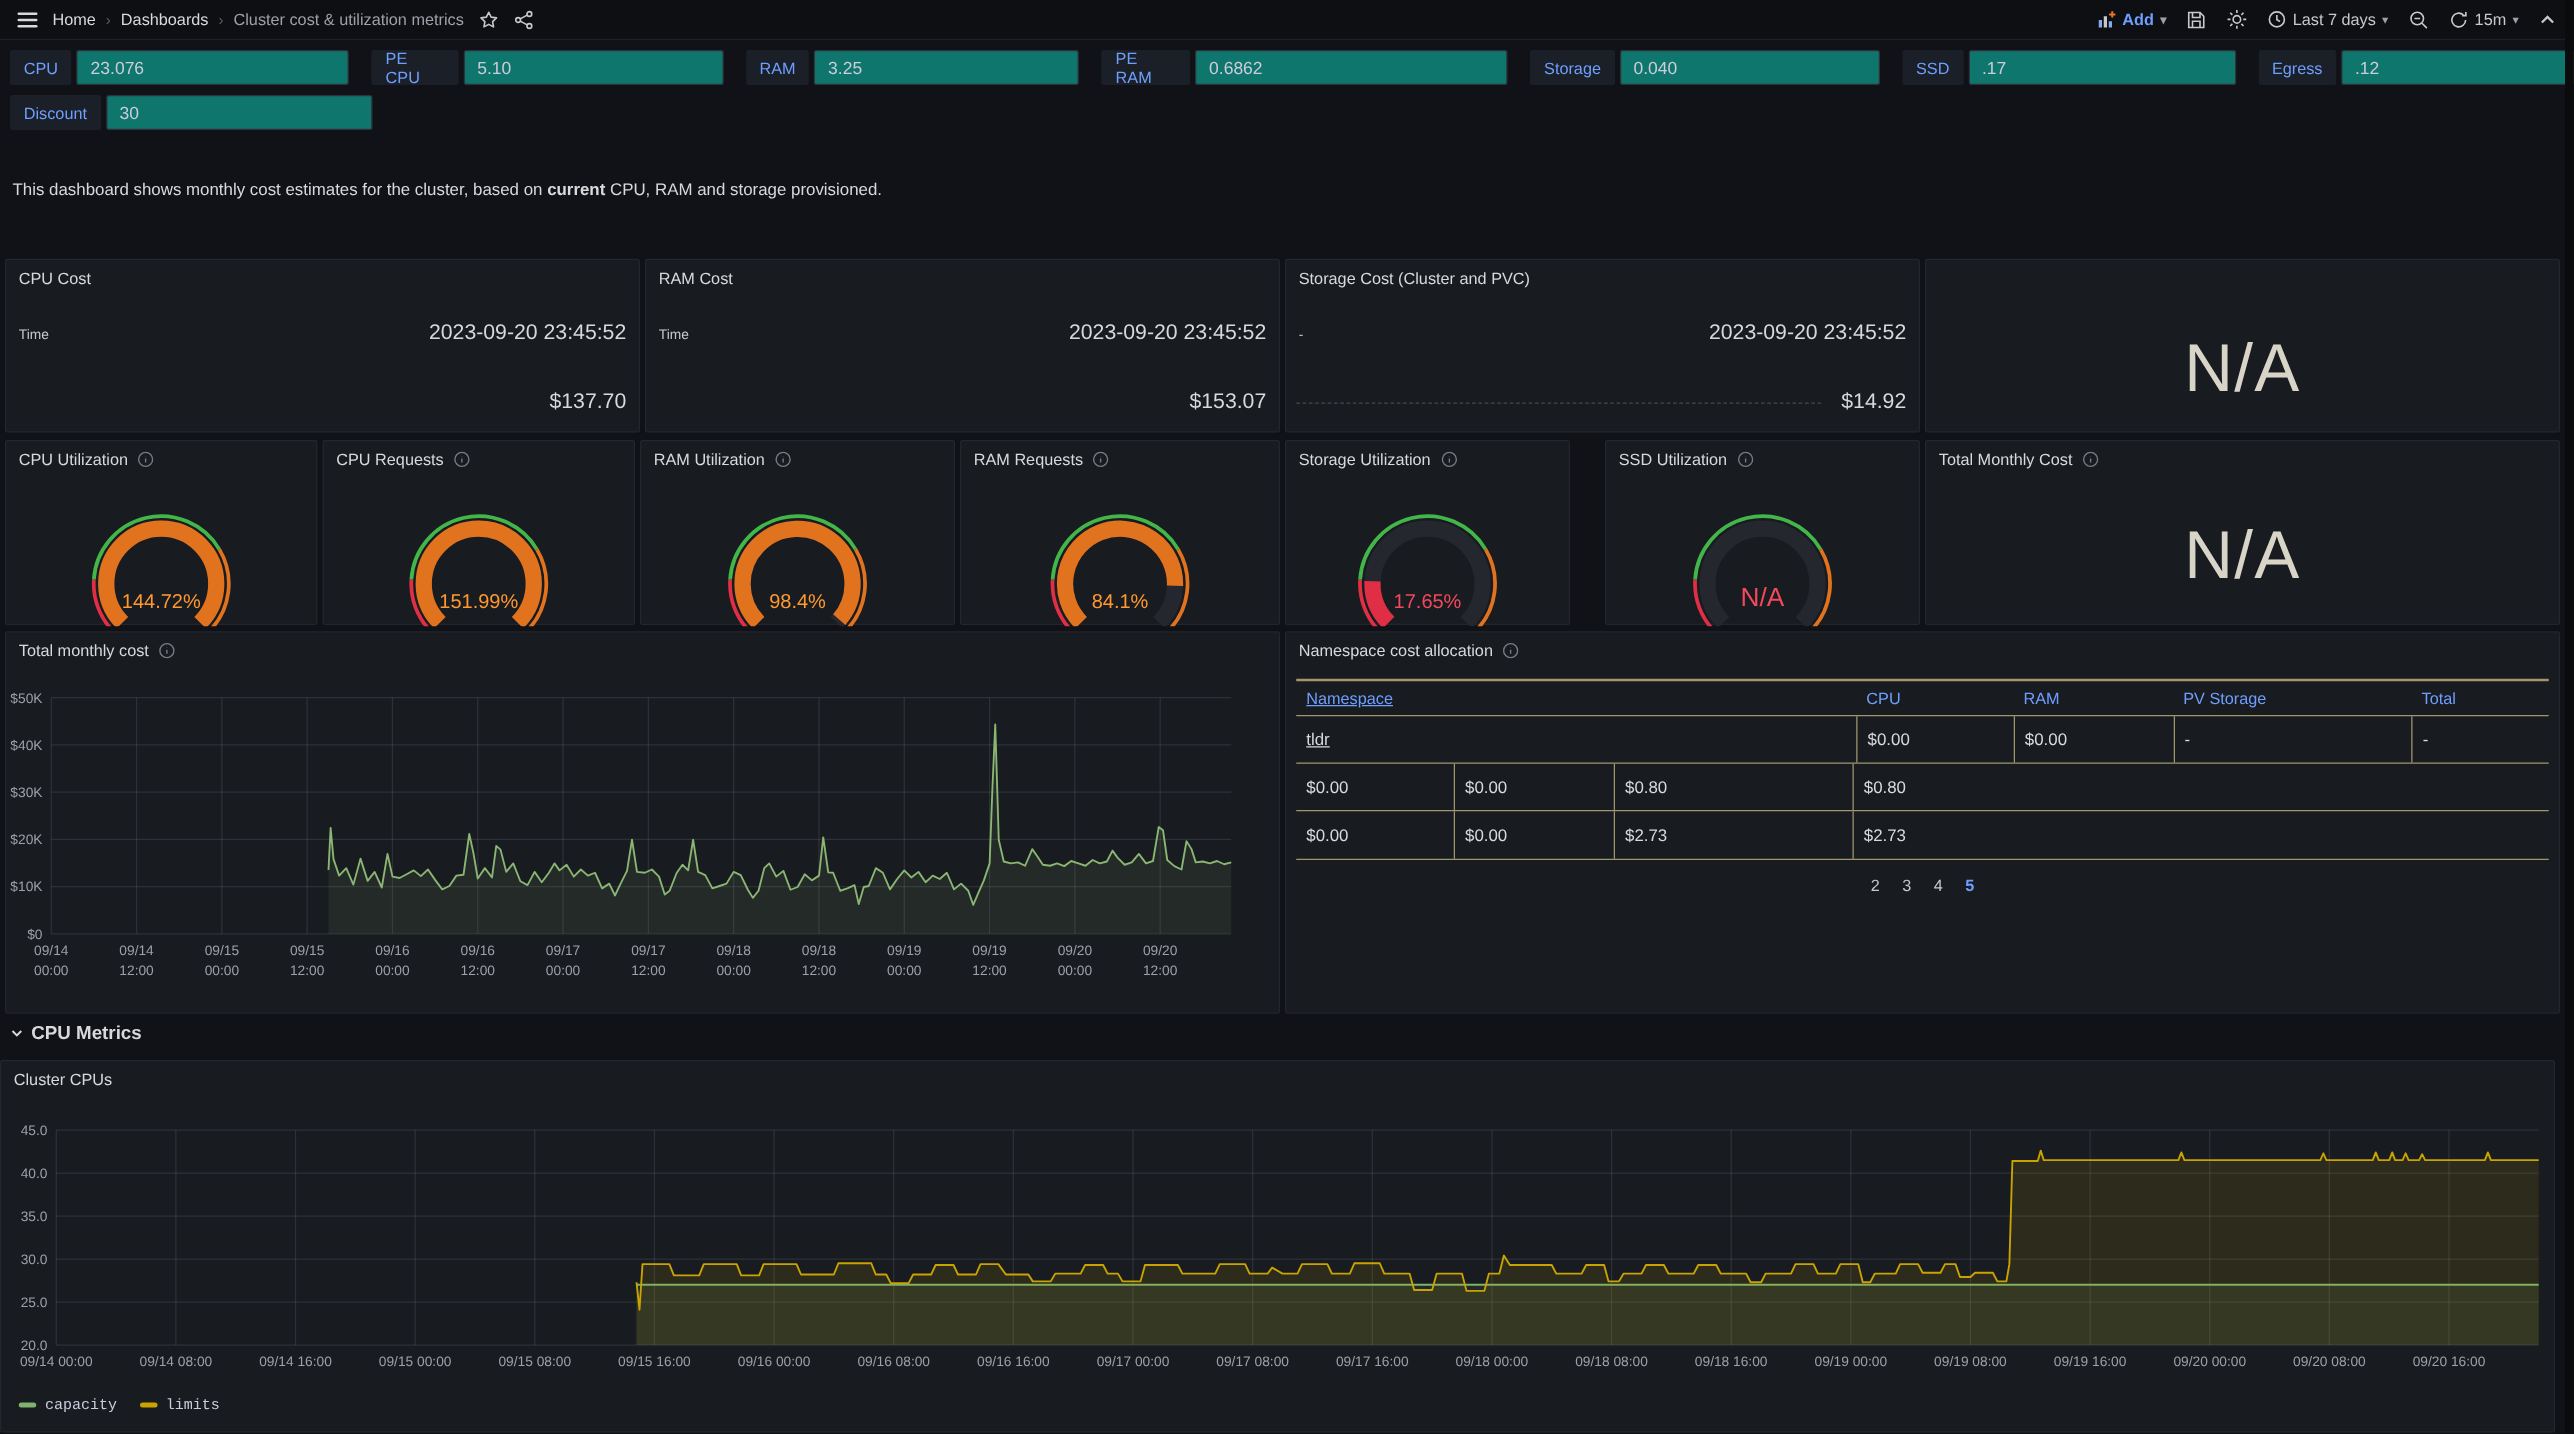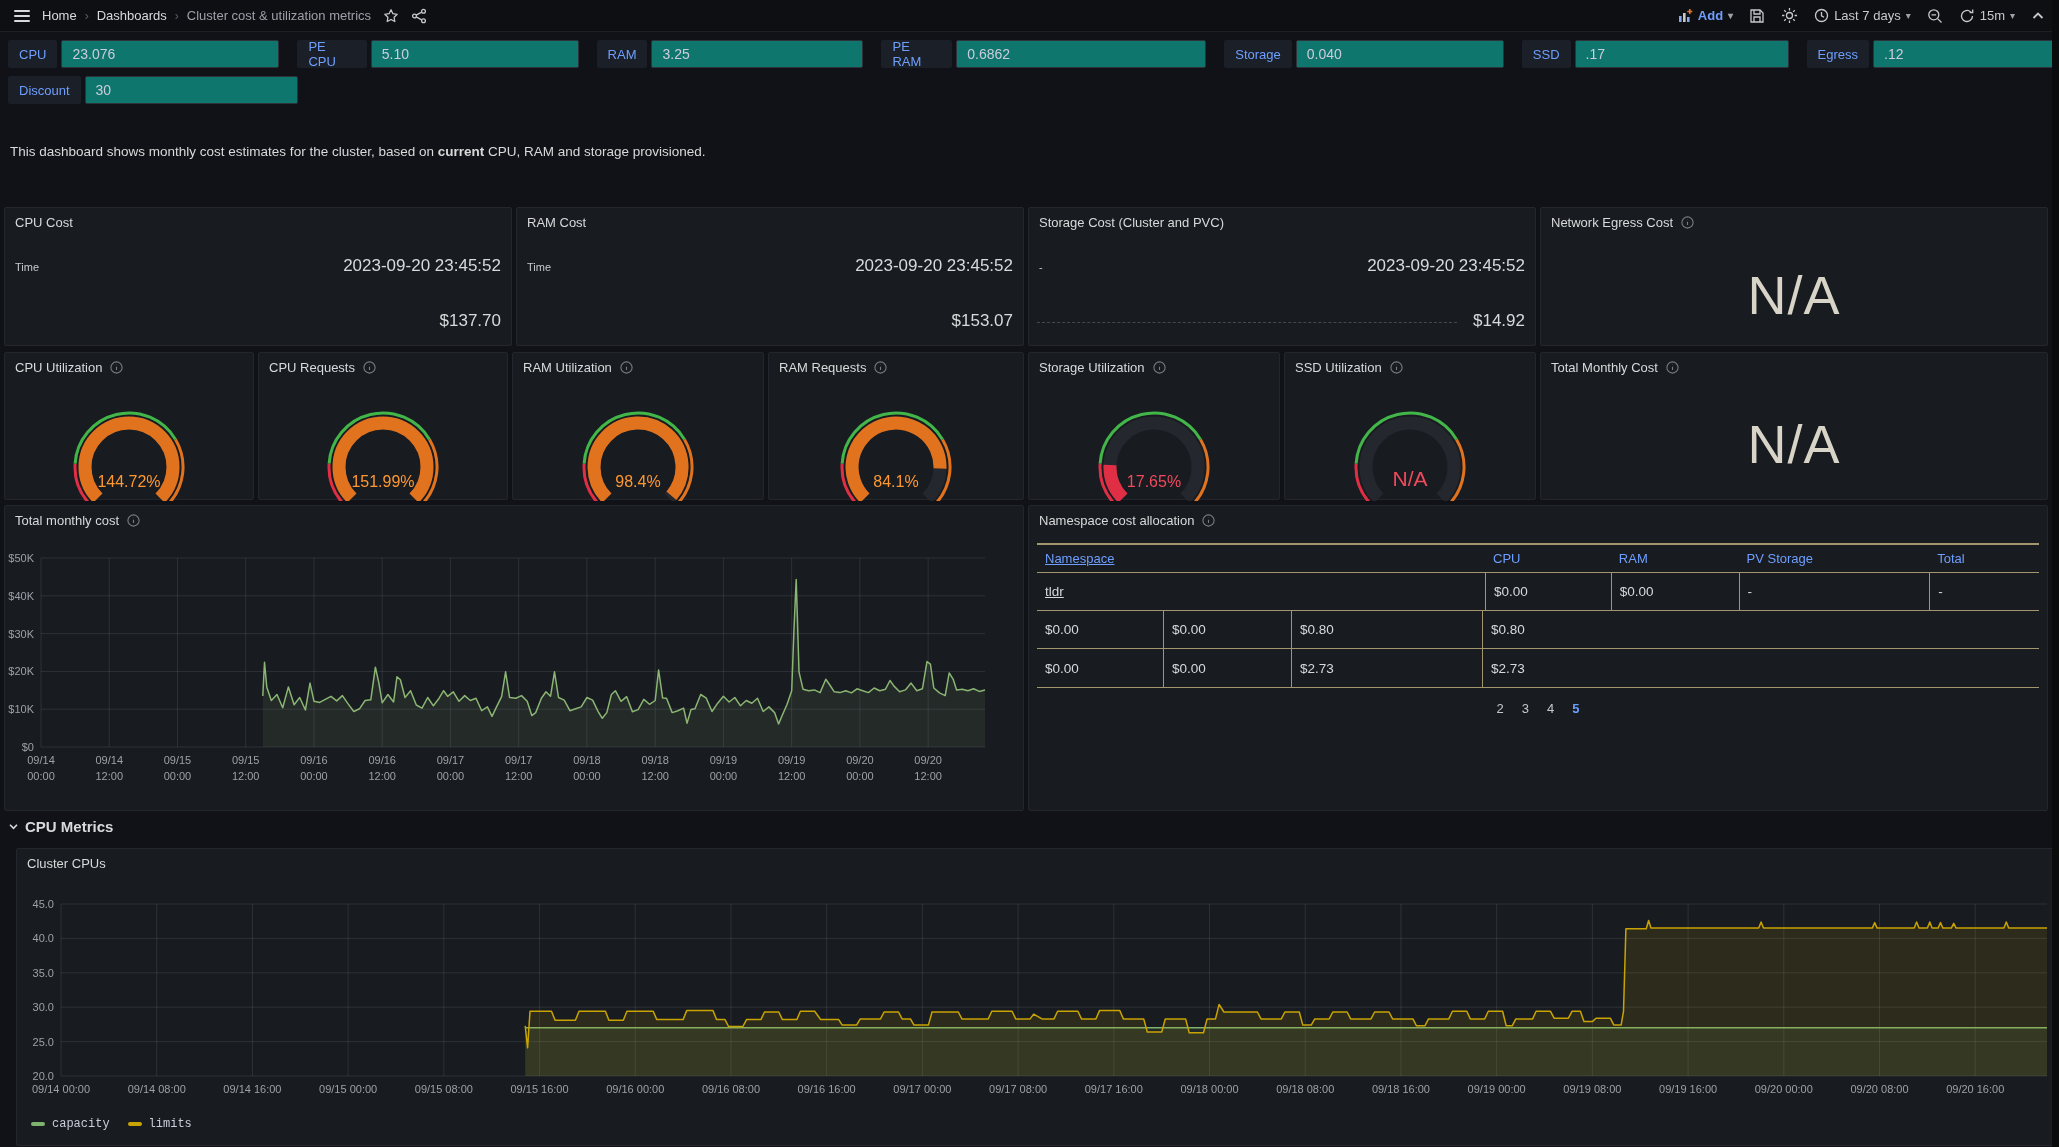--- a/index.html
+++ b/index.html
@@ -238,29 +238,20 @@
       </div>
     <div class="stat-time">
       <span class="lbl">-</span>
       <span class="val">2023-09-20 23:45:52</span>
     </div>
     <div class="spark-dash"></div>
     <div class="stat-cost">$14.92</div>
   </div>
 
   <div class="panel" style="left:1540px;top:207px;width:508px;height:139px">
-    <div class="p-head">
-      <span class="p-title">Network Egress Cost</span>
-      <span class="icon info">
-          <svg width="13" height="13" viewBox="0 0 13 13" fill="none" stroke="#797c82" stroke-width="1.1">
-            <circle cx="6.5" cy="6.5" r="5.6"></circle>
-            <path d="M6.5 5.8v3.2M6.5 3.7v.3"></path>
-          </svg>
-        </span>
-    </div>
     <div class="big-na">N/A</div>
   </div>
 
   <div class="panel" style="left:4px;top:352px;width:250px;height:148px">
     <div class="p-head">
         <span class="p-title">CPU Utilization</span>
       <span class="icon info">
           <svg width="13" height="13" viewBox="0 0 13 13" fill="none" stroke="#797c82" stroke-width="1.1">
             <circle cx="6.5" cy="6.5" r="5.6"></circle>
             <path d="M6.5 5.8v3.2M6.5 3.7v.3"></path>
@@ -334,21 +325,21 @@
         <svg width="250" height="120" viewBox="0 0 250 120">
           <path d="M93.9 117.1A44 44 0 1 1 156.1 117.1" stroke="#24272e" stroke-width="13" fill="none"></path>
           <path d="M86.8 124.2A54 54 0 0 1 71.1 82.6" stroke="#e02f44" stroke-width="3" fill="none"></path>
           <path d="M71.1 82.6A54 54 0 0 1 171.5 58.5" stroke="#43b649" stroke-width="3" fill="none"></path>
           <path d="M171.5 58.5A54 54 0 0 1 163.2 124.2" stroke="#e2731e" stroke-width="3" fill="none"></path>
           <path d="M93.9 117.1A44 44 0 1 1 169.0 87.6" stroke="#e2731e" stroke-width="13" fill="none"></path>
         </svg>
         <div class="gauge-val" style="color: rgb(255, 152, 48);">84.1%</div>
       </div>
   </div>
-  <div class="panel" style="left:1028px;top:352px;width:252px;height:148px">
+  <div class="panel" style="left:1028px;top:352px;width:228px;height:148px">
     <div class="p-head">
         <span class="p-title">Storage Utilization</span>
       <span class="icon info">
           <svg width="13" height="13" viewBox="0 0 13 13" fill="none" stroke="#797c82" stroke-width="1.1">
             <circle cx="6.5" cy="6.5" r="5.6"></circle>
             <path d="M6.5 5.8v3.2M6.5 3.7v.3"></path>
           </svg>
         </span>
       </div>
     <div class="gauge">
@@ -515,21 +506,21 @@
 
   <div class="section-head">
     <span class="icon">
       <svg width="11" height="11" viewBox="0 0 11 11" fill="none" stroke="#d8d9da" stroke-width="1.6">
           <path d="M2 3.8l3.5 3.5L9 3.8"></path>
         </svg>
     </span>
     <span>CPU Metrics</span>
   </div>
 
-  <div class="panel" style="left:16px;top:848px;width:2044px;height:298px">
+  <div class="panel" style="left:0;top:848px;width:2044px;height:298px">
     <div class="p-head">
         <span class="p-title">Cluster CPUs</span>
       </div>
     <svg class="chart-svg" id="chart1" width="2042" height="296">
         <line x1="44" x2="44" y1="55" y2="227" class="grid"></line>
         <text x="44" y="244" class="tick" text-anchor="middle">09/14 00:00</text>
         <line x1="139.710843373494" x2="139.710843373494" y1="55" y2="227" class="grid"></line>
         <text x="139.710843373494" y="244" class="tick" text-anchor="middle">09/14 08:00</text>
         <line x1="235.42168674698797" x2="235.42168674698797" y1="55" y2="227" class="grid"></line>
         <text x="235.42168674698797" y="244" class="tick" text-anchor="middle">09/14 16:00</text>

